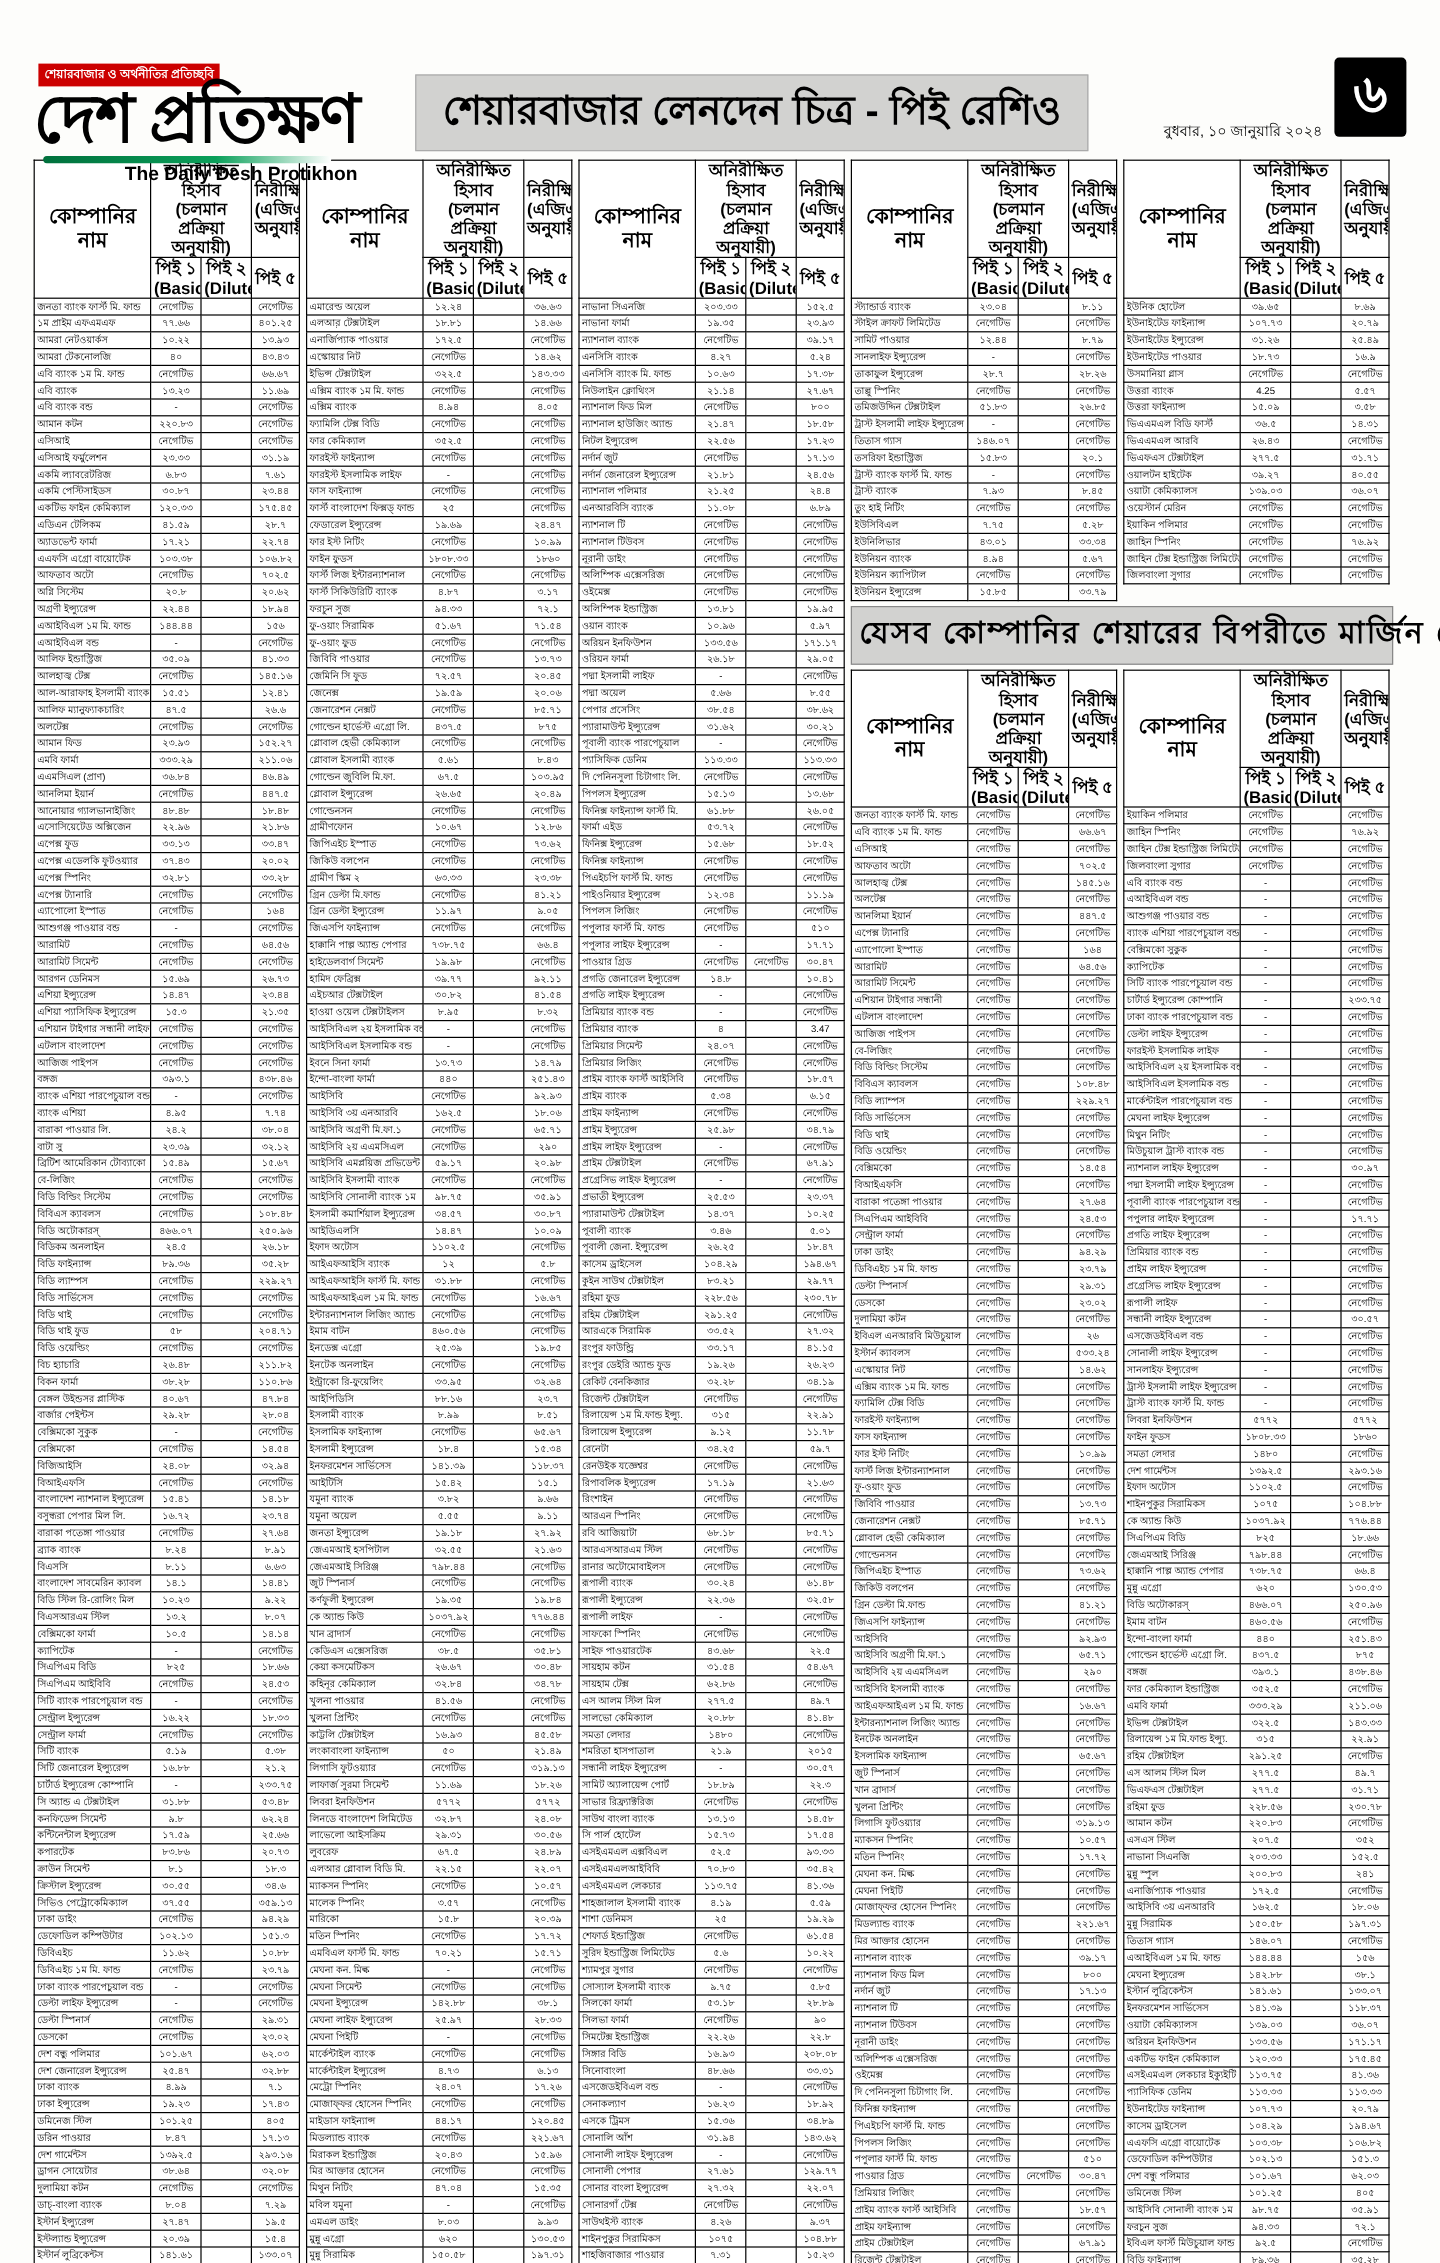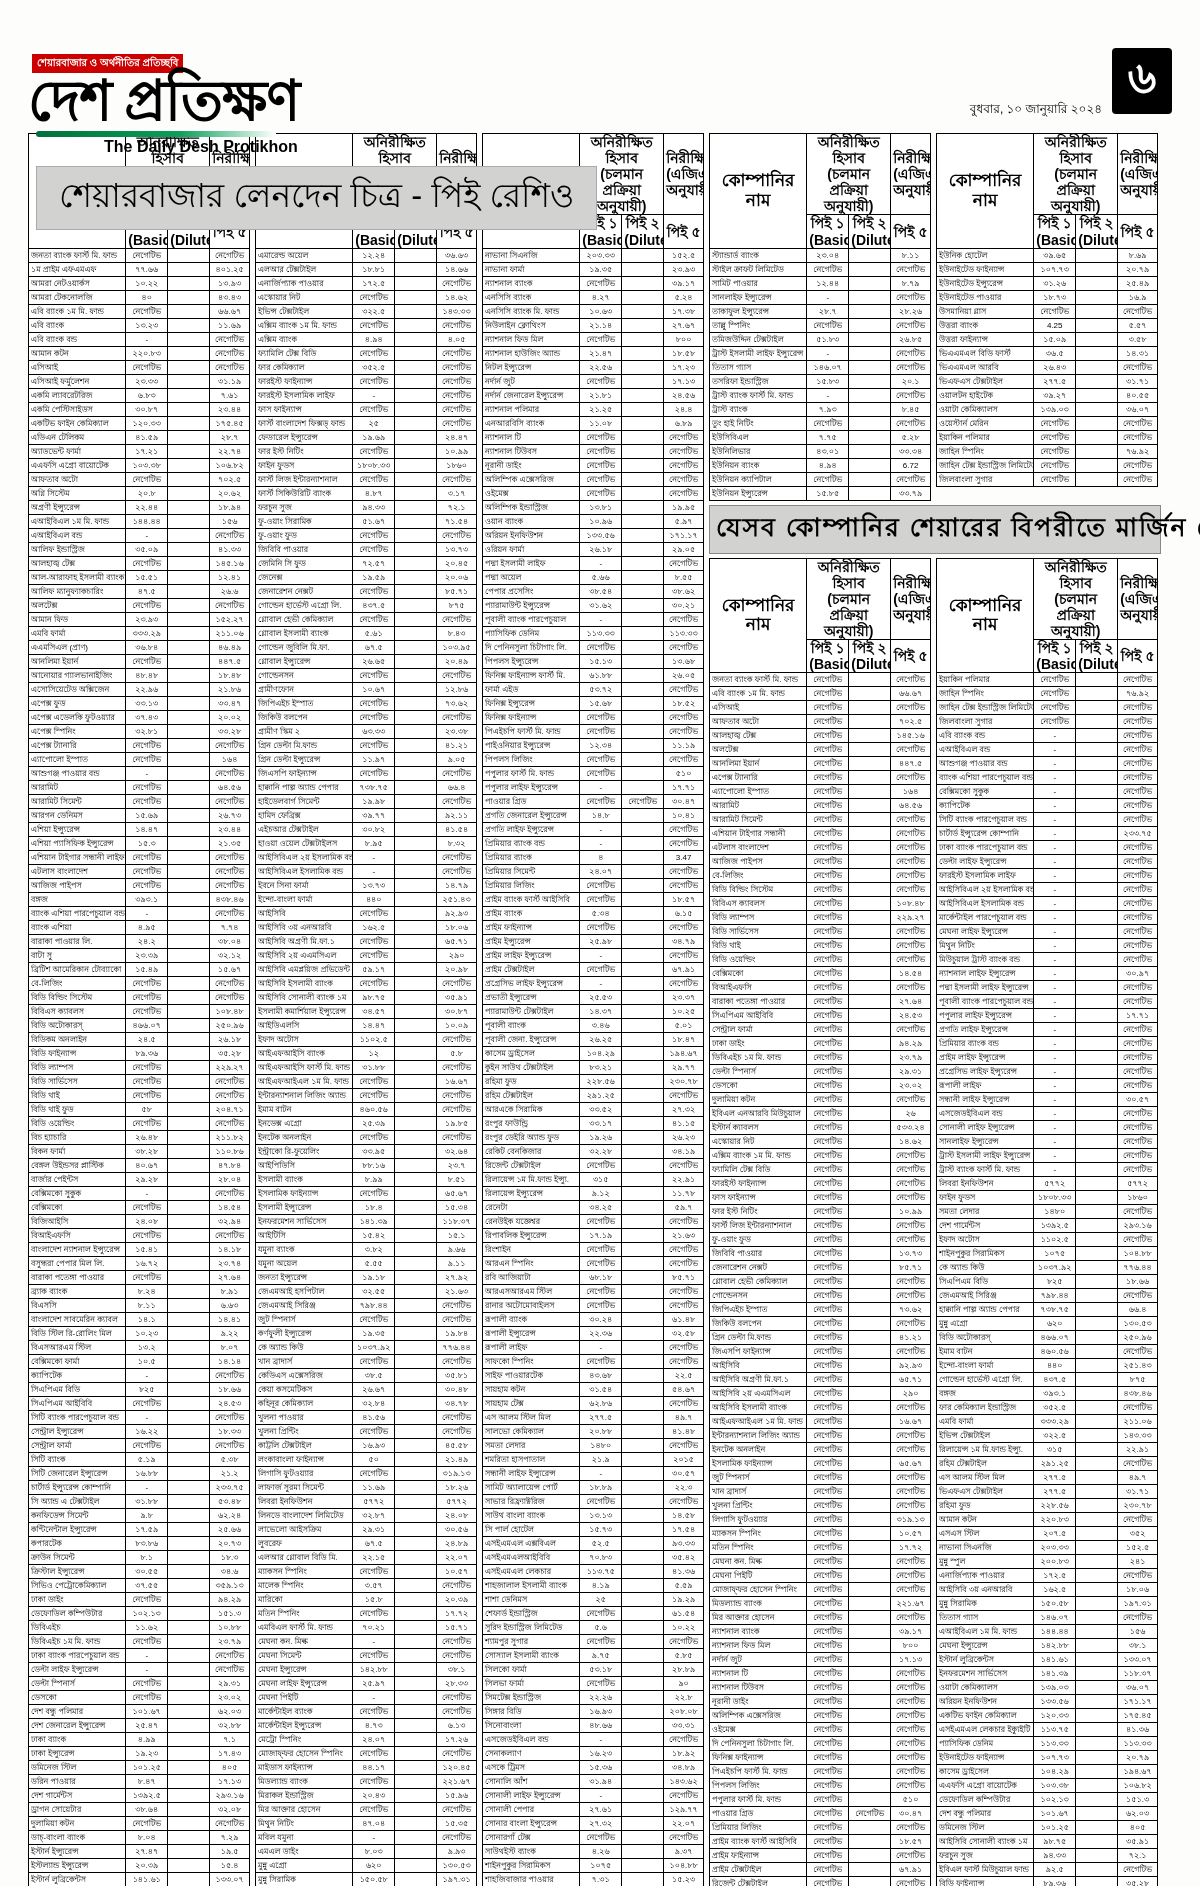--- a/index.html
+++ b/index.html
@@ -1,27 +1,27 @@
 <!DOCTYPE html>
 <html><head>
 <meta charset="utf-8">
 <style>
   * { margin:0; padding:0; box-sizing:border-box; }
   body { width:1200px; height:1886px; background:#f6f6f2; font-family:"Liberation Sans", sans-serif; color:#000; position:relative; }
   .page { width:1200px; height:1886px; background:#fdfdfb; padding:0 28px; }
 
   
-  .hdr { display:flex; align-items:flex-start; padding-top:52px; height:128px; position:relative;flex-direction:column; }
+  .hdr { display:flex; align-items:flex-start; padding-top:52px; height:128px; position:relative; }
   .masthead { width:310px; position:relative; }
   .tagline { display:inline-block; background:#cc0000; color:#fff; font-size:10px; padding:1px 5px; font-weight:bold; margin-left:4px; }
   .logo-big { font-size:56px; font-weight:bold; letter-spacing:-1px; line-height:1.0; font-family:"Liberation Serif", serif; }
   .logo-swoosh { height:6px; width:240px; background:linear-gradient(90deg,#00703c,#0aa05a 60%, #fff); border-radius:3px; margin:2px 0 1px 8px; }
   .logo-eng { font-size:16px; font-weight:bold; margin-left:76px; }
   .title-box { background:#d2d2d0; border:1px solid #aaa; margin-left:8px; padding:10px 22px; height:64px; display:flex; align-items:center; margin-top:10px; }
-  .title-box h1 { font-size:33px; font-weight:normal; white-space:nowrap; }
+  .title-box h1 { font-size:33px; font-weight:bold; white-space:nowrap; }
   .dateline { position:absolute; right:70px; top:100px; font-size:12px; }
   .pagenum { position:absolute; right:0px; top:48px; width:60px; height:66px; background:#000; color:#fff; display:flex; align-items:center; justify-content:center; font-size:44px; font-weight:bold; border-radius:4px; }
 
   
   .band { border:2px solid #000; background:#fff; margin-top:4px; padding:4px 8px; }
   .band h2 { font-size:27px; font-weight:bold; white-space:nowrap; }
 
   
   .tables { display:flex; gap:5px; margin-top:5px; align-items:flex-start; }
   table { border-collapse:collapse; table-layout:fixed; width:222px; background:#fff; }
@@ -2361,21 +2361,21 @@
               <tr>
                 <td class="name">ইউনিলিভার</td>
                 <td class="num">৪৩.০১</td>
                 <td class="num"></td>
                 <td class="num">৩৩.৩৪</td>
               </tr>
               <tr>
                 <td class="name">ইউনিয়ন ব্যাংক</td>
                 <td class="num">৪.৯৪</td>
                 <td class="num"></td>
-                <td class="num">6.72</td>
+                <td class="num">৫.৬৭</td>
               </tr>
               <tr>
                 <td class="name">ইউনিয়ন ক্যাপিটাল</td>
                 <td class="num">নেগেটিভ</td>
                 <td class="num"></td>
                 <td class="num">নেগেটিভ</td>
               </tr>
               <tr>
                 <td class="name">ইউনিয়ন ইন্স্যুরেন্স</td>
                 <td class="num">১৫.৮৫</td>

